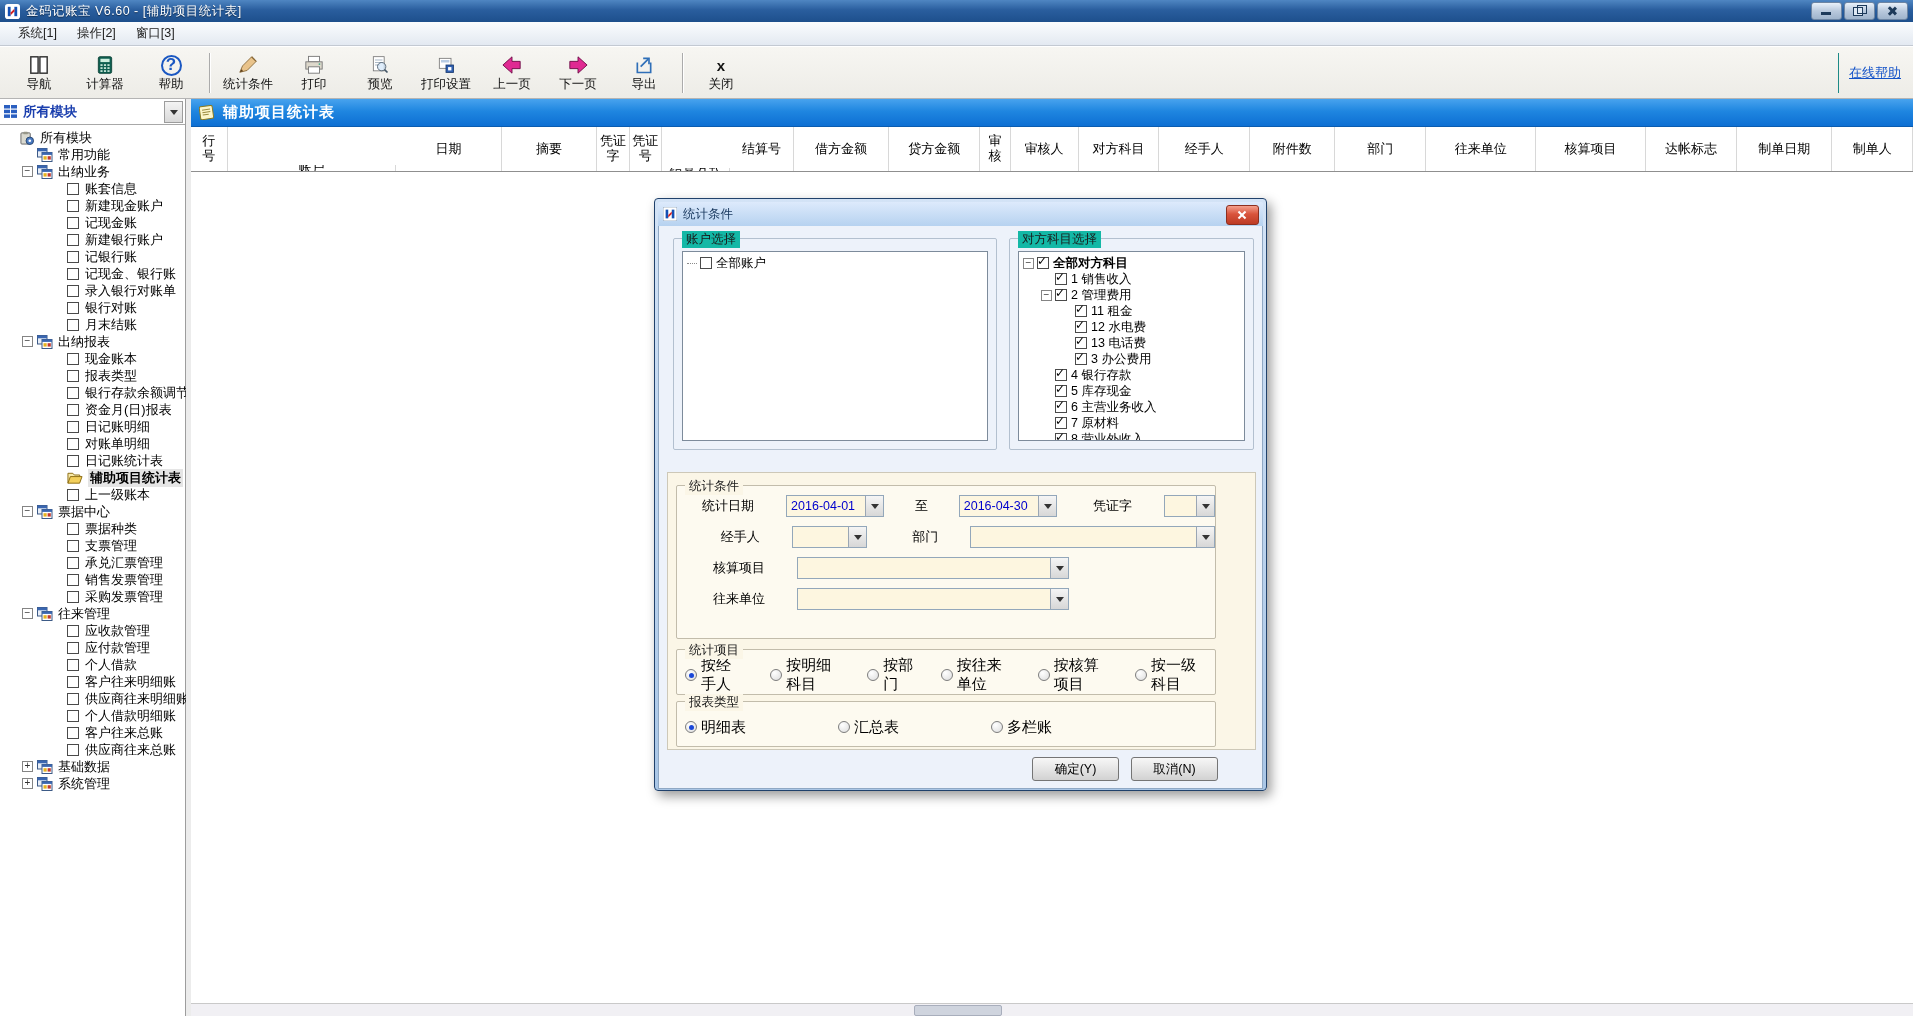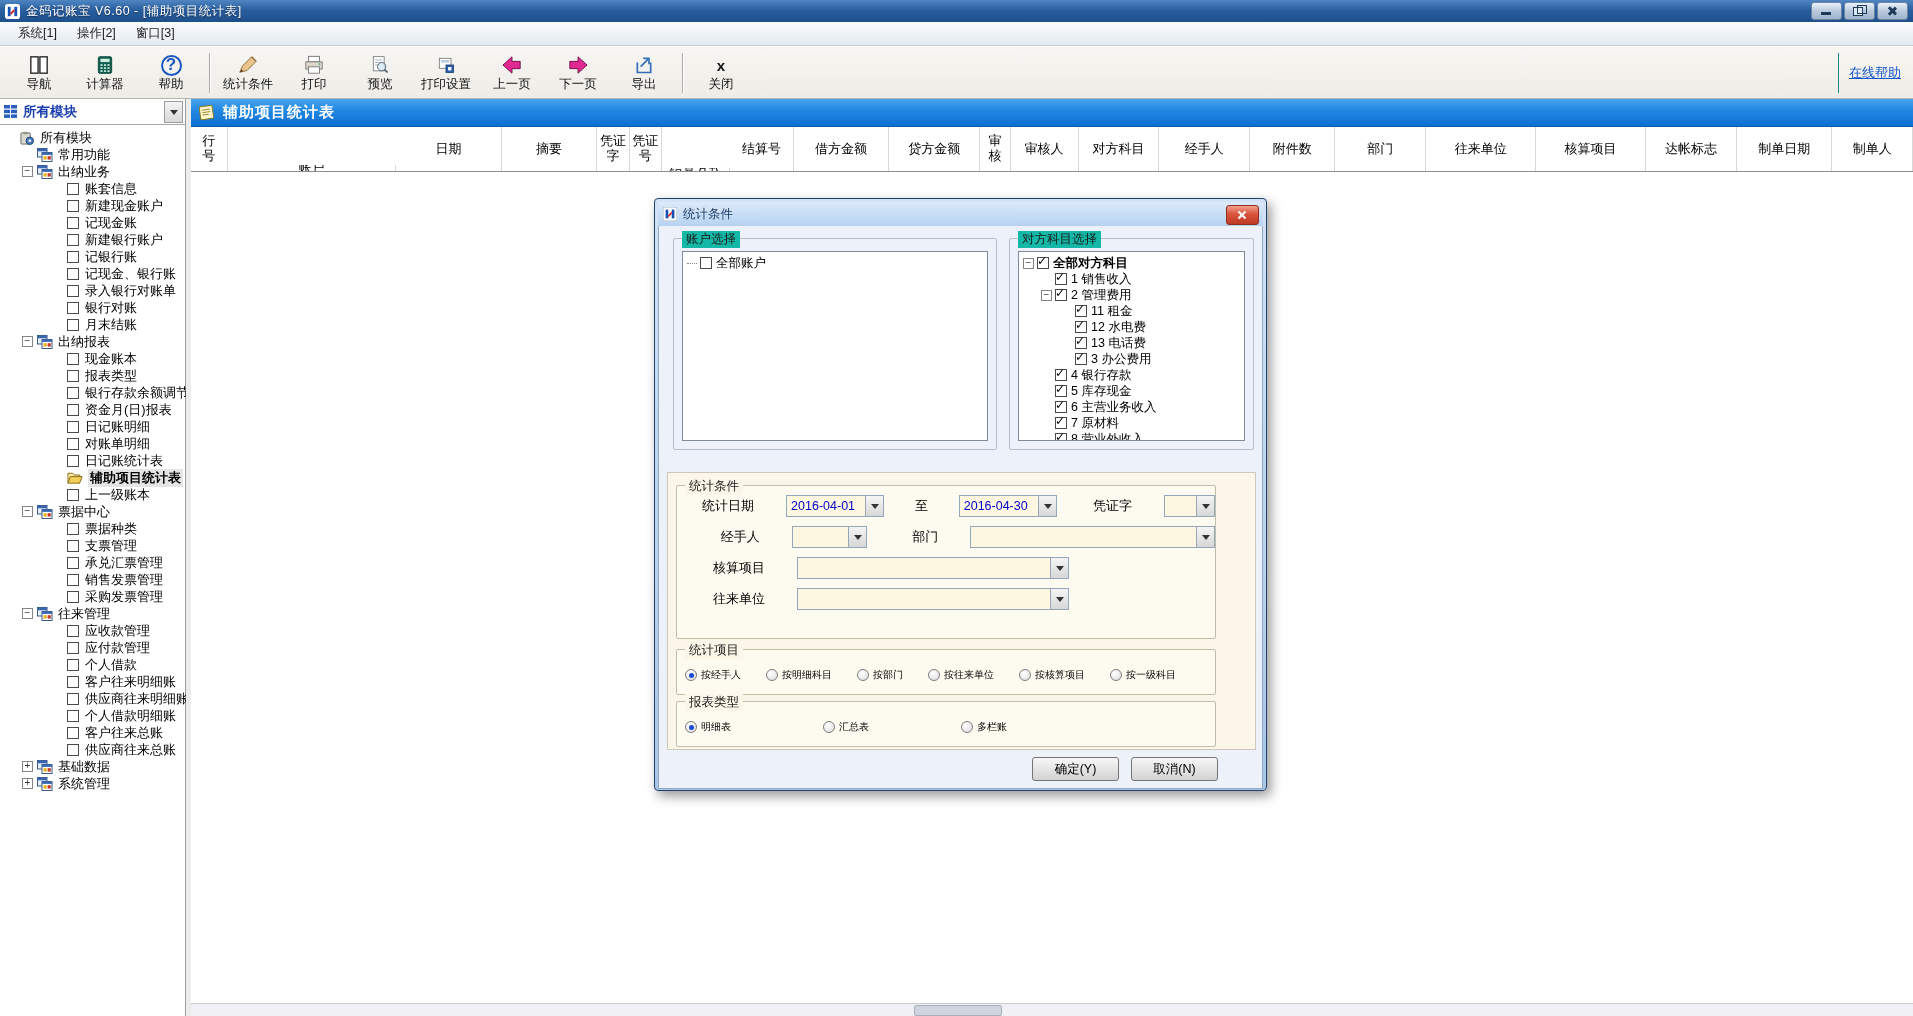--- a/index.html
+++ b/index.html
@@ -116,21 +116,21 @@
   .combo .cval.blue{color:#0000cd;}
   .cbtn{width:17px;border-left:1px solid #9aa6b4;background:linear-gradient(180deg,#f5f5f5,#d7d7d7);display:flex;align-items:center;justify-content:center;flex:0 0 auto;}
   .cbtn::before{content:"";border:4px solid transparent;border-top:5px solid #333;margin-top:5px;}
   .cw112{width:112px;} .cw80{width:80px;} .cw58{width:58px;} .cw262{width:260px;} .cw272{width:272px;}
 
   .radios{display:flex;align-items:center;height:100%;padding:6px 8px 0 8px;box-sizing:border-box;}
   .items .radios{gap:25px;} .rtype .radios{gap:92px;}
   .rad{display:flex;align-items:center;gap:4px;cursor:default;}
   .rdot{width:12px;height:12px;border-radius:50%;border:1px solid #7d7d7d;background:radial-gradient(circle at 35% 30%,#fff,#dcdcdc);box-sizing:border-box;position:relative;flex:0 0 auto;}
   .rad.on .rdot::before{content:"";position:absolute;left:2.5px;top:2.5px;width:5px;height:5px;border-radius:50%;background:#1a47d8;}
-  .rad .lbl{font-size:10px;}
+  .rad .lbl{font-size:15px;}
 
   .btnrow{position:absolute;right:44px;top:531px;display:flex;gap:12px;}
   .dbtn{width:87px;height:24px;border:1px solid #757575;border-radius:3px;background:linear-gradient(180deg,#f7f7f7,#e3e3e3 55%,#d2d2d2);font-size:12.5px;font-family:inherit;cursor:default;}
 </style>
 </head>
 <body>
 
 <div class="app">
 
   <div class="titlebar">

